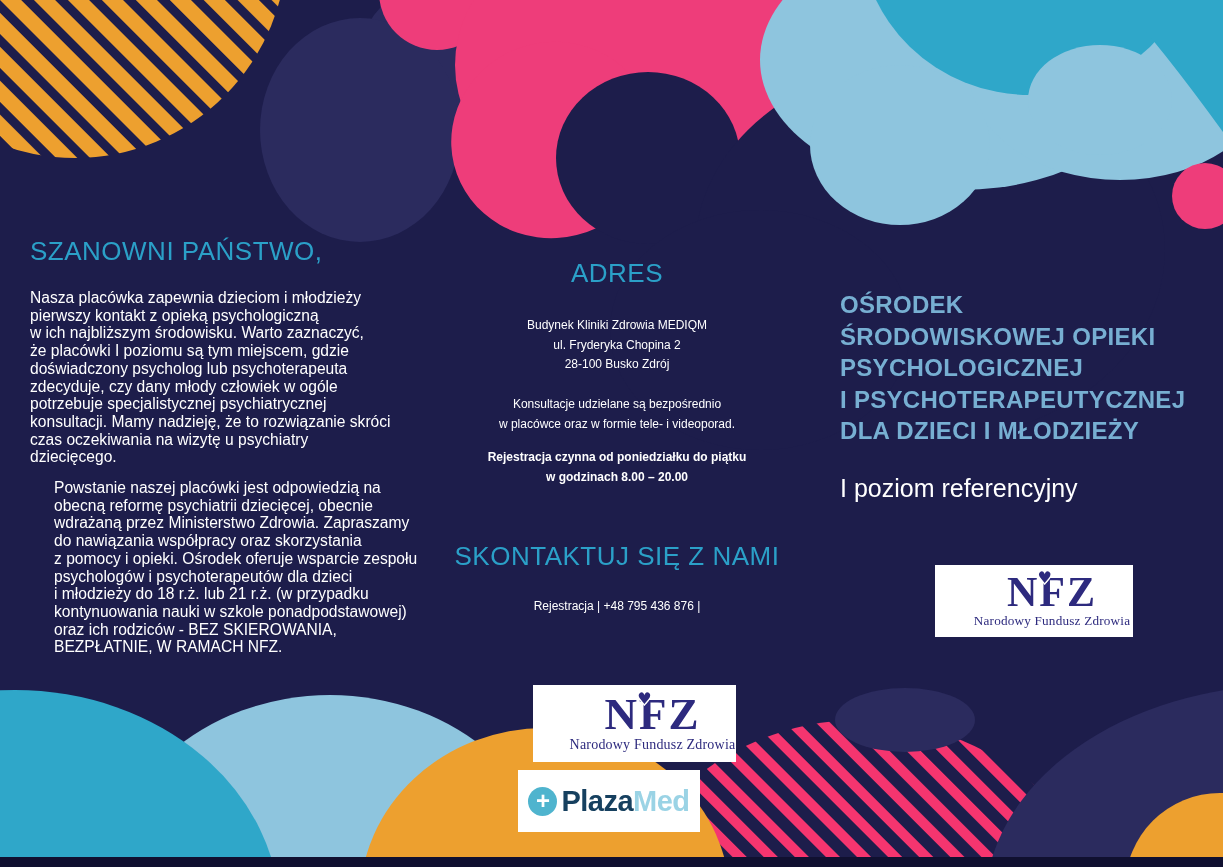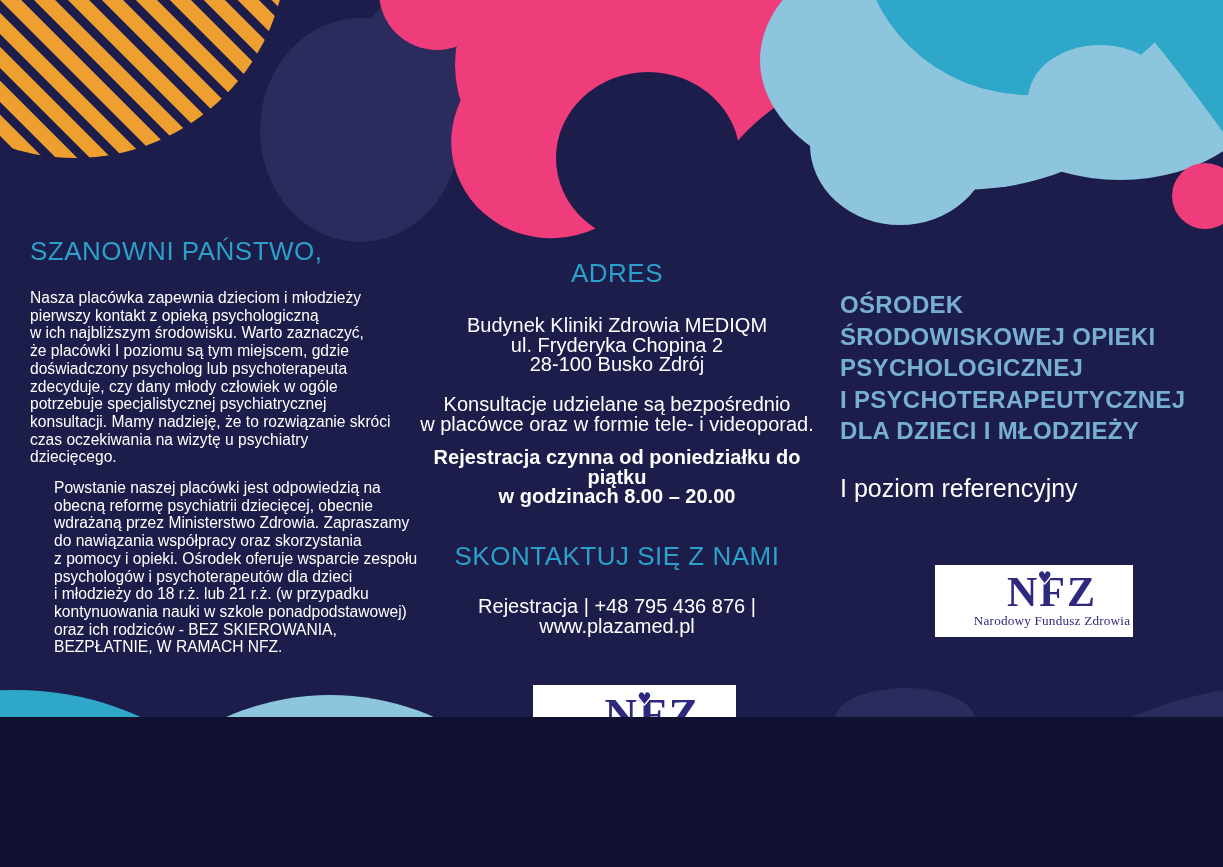--- a/index.html
+++ b/index.html
@@ -1,17 +1,17 @@
 <!DOCTYPE html>
 <html><head>
 <meta charset="utf-8">
 <style>
   html,body { margin:0; padding:0; background:#101030; }
   .page {
-    position:relative; width:1223px; height:717px; overflow:hidden;
+    position:relative; width:1223px; height:857px; overflow:hidden;
     background:#0c4a6e;
     font-family:"Liberation Sans", sans-serif;
   }
   .bg-art { position:absolute; left:0; top:0; width:1223px; height:867px; }
 
   .pre { white-space:pre-line; }
 
   
   .left-col { position:absolute; left:30px; top:0; width:420px; }
   .teal-heading {
@@ -21,21 +21,21 @@
   .left-heading { left:0; top:236px; }
   .body-text {
     position:absolute; color:#FFFFFF; font-size:15.6px; line-height:17.7px;
     width:420px;
   }
   .para1 { left:0; top:289px; }
   .para2 { left:0; top:479px;margin-left:24px; }
 
   
   .center-col { position:absolute; left:417px; top:0; width:400px; text-align:center; }
-  .c-block { position:absolute; left:0; width:400px; color:#FFFFFF; font-size:20px; line-height:19.5px; text-align:center; }
+  .c-block { position:absolute; left:0; width:400px; color:#FFFFFF; font-size:12px; line-height:19.5px; text-align:center; }
   .c-heading { position:absolute; left:0; width:400px; text-align:center; color:#2BA0C8; font-size:26px; letter-spacing:0.5px; }
   .adres-heading   { top:258px; }
   .address-block   { top:316px; }
   .consult-block   { top:395px; }
   .hours-block     { top:448px; font-weight:bold; }
   .contact-heading { top:541px; }
   .contact-block   { top:597px; }
 
   
   .right-col { position:absolute; left:840px; top:0; width:360px; }
@@ -171,21 +171,20 @@
     <div class="c-block pre address-block">Budynek Kliniki Zdrowia MEDIQM
 ul. Fryderyka Chopina 2
 28-100 Busko Zdrój</div>
     <div class="c-block pre consult-block">Konsultacje udzielane są bezpośrednio
 w placówce oraz w formie tele- i videoporad.</div>
     <div class="c-block pre hours-block">Rejestracja czynna od poniedziałku do piątku
 w godzinach 8.00 – 20.00</div>
     <div class="c-heading contact-heading">SKONTAKTUJ SIĘ Z NAMI</div>
     <div class="c-block contact-block">
       <div>Rejestracja | +48 795 436 876 |</div>
-      <div>www.plazamed.pl</div>
     </div>
   </div>
 
   <div class="right-col">
     <div class="program-title pre">OŚRODEK
 ŚRODOWISKOWEJ OPIEKI
 PSYCHOLOGICZNEJ
 I PSYCHOTERAPEUTYCZNEJ
 DLA DZIECI I MŁODZIEŻY</div>
     <div class="program-subtitle">I poziom referencyjny</div>

